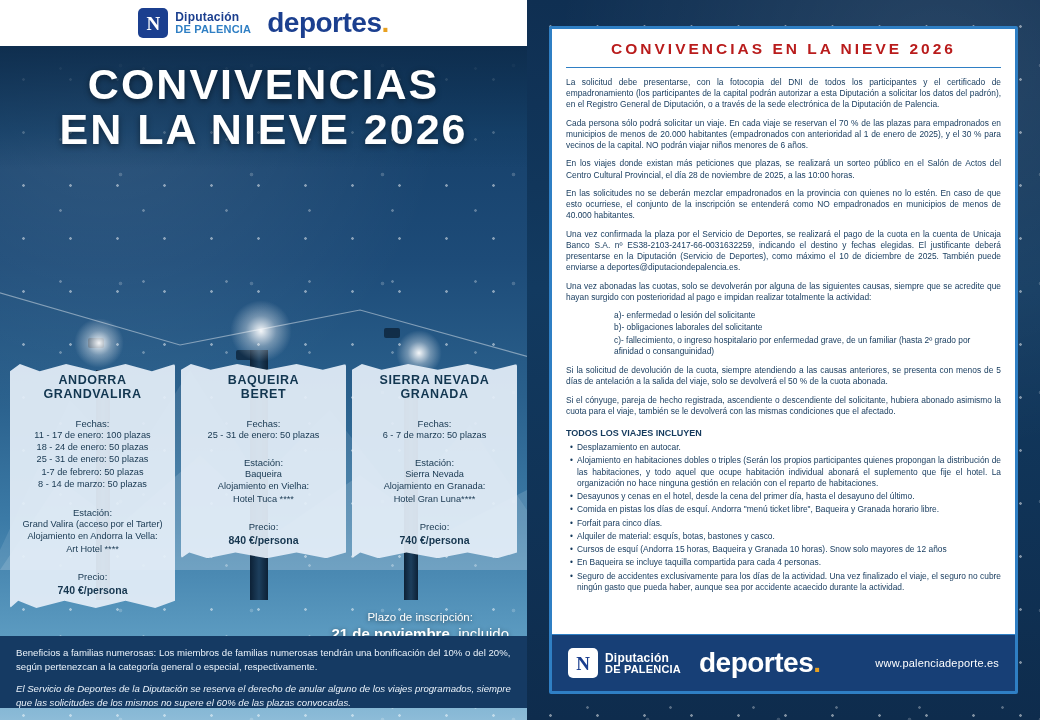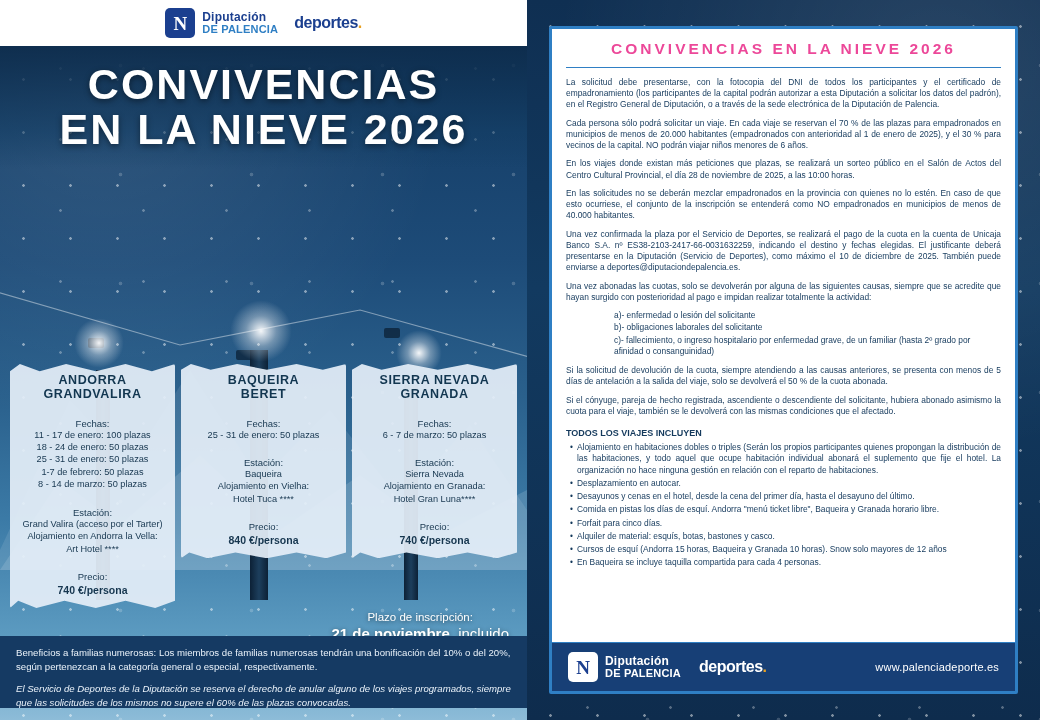--- a/index.html
+++ b/index.html
@@ -48,21 +48,21 @@
     width: 30px; height: 30px; border-radius: 5px;
     background: #1b3f8f;
     display: flex; align-items: center; justify-content: center;
     color: #fff; font-weight: bold; font-size: 19px; line-height: 1;
     font-family: "Liberation Serif", serif;
   }
   .logo-txt { line-height: 1.02; }
   .logo-txt .l1 { font-size: 12px; font-weight: bold; color: #1b3f8f; letter-spacing: .2px; }
   .logo-txt .l2 { font-size: 11px; font-weight: bold; color: #2f7fc4; letter-spacing: .2px; }
   .logo-dep {
-    font-size: 16px; font-weight: bold; color: #1b3f8f; letter-spacing: -.5px;
+    font-size: 28px; font-weight: bold; color: #1b3f8f; letter-spacing: -.5px;
     margin-left: 6px;
   }
   .logo-dep .dot { color: #e8a020; }
 
   .title-band {
     position: absolute; top: 46px; left: 0; right: 0;
     padding: 16px 12px 18px;
     text-align: center;
     background: linear-gradient(180deg, rgba(13,44,76,0.92), rgba(18,60,98,0.55) 70%, rgba(18,60,98,0) 100%);
   }
@@ -152,21 +152,21 @@
     color: #14395c;
     font-size: 8.4px;
     line-height: 1.34;
     display: flex; flex-direction: column;
   }
   .sheet h2 {
     text-align: center;
     font-size: 15.5px;
     letter-spacing: 3px;
     font-weight: bold;
-    color: #ec4899;
+    color: #b91c1c;
     border-bottom: 1.5px solid #2f7fc4;
     padding-bottom: 7px;
     margin-bottom: 9px;
   }
   .sheet p { margin-bottom: 7px; text-align: justify; }
   .sub-list { margin: 0 0 7px 48px; }
   .sub-list li { list-style: none; margin-bottom: 1px; }
   .incl-title { font-weight: bold; margin: 3px 0 3px; font-size: 9px; }
   .incl { margin: 0 0 6px 4px; }
   .incl li { list-style: none; text-align: justify; margin-bottom: 2px; padding-left: 7px; position: relative; }
@@ -304,28 +304,29 @@
         <li>a)- enfermedad o lesión del solicitante</li>
         <li>b)- obligaciones laborales del solicitante</li>
         <li>c)- fallecimiento, o ingreso hospitalario por enfermedad grave, de un familiar (hasta 2º grado por afinidad o consanguinidad)</li>
       </ul>
 
       <p>Si la solicitud de devolución de la cuota, siempre atendiendo a las causas anteriores, se presenta con menos de 5 días de antelación a la salida del viaje, solo se devolverá el 50 % de la cuota abonada.</p>
       <p>Si el cónyuge, pareja de hecho registrada, ascendiente o descendiente del solicitante, hubiera abonado asimismo la cuota para el viaje, también se le devolverá con las mismas condiciones que el afectado.</p>
 
       <div class="incl-title">TODOS LOS VIAJES INCLUYEN</div>
       <ul class="incl">
+        <li>Desplazamiento en autocar.</li>
         <li>Alojamiento en habitaciones dobles o triples (Serán los propios participantes quienes propongan la distribución de las habitaciones, y todo aquel que ocupe habitación individual abonará el suplemento que fije el hotel. La organización no hace ninguna gestión en relación con el reparto de habitaciones.</li>
-        <li>Desplazamiento en autocar.</li>
         <li>Desayunos y cenas en el hotel, desde la cena del primer día, hasta el desayuno del último.</li>
         <li>Comida en pistas los días de esquí. Andorra "menú ticket libre", Baqueira y Granada horario libre.</li>
         <li>Forfait para cinco días.</li>
         <li>Alquiler de material: esquís, botas, bastones y casco.</li>
         <li>Cursos de esquí (Andorra 15 horas, Baqueira y Granada 10 horas). Snow solo mayores de 12 años</li>
         <li>En Baqueira se incluye taquilla compartida para cada 4 personas.</li>
+        <li>Seguro de accidentes exclusivamente para los días de la actividad. Una vez finalizado el viaje, el seguro no cubre ningún gasto que pueda haber, aunque sea por accidente acaecido durante la actividad.</li>
       </ul>
 
       <div class="sheet-footer">
         <div class="logo-dip">
           <div class="logo-mark">N</div>
           <div class="logo-txt">
             <div class="l1">Diputación</div>
             <div class="l2">DE PALENCIA</div>
           </div>
         </div>

